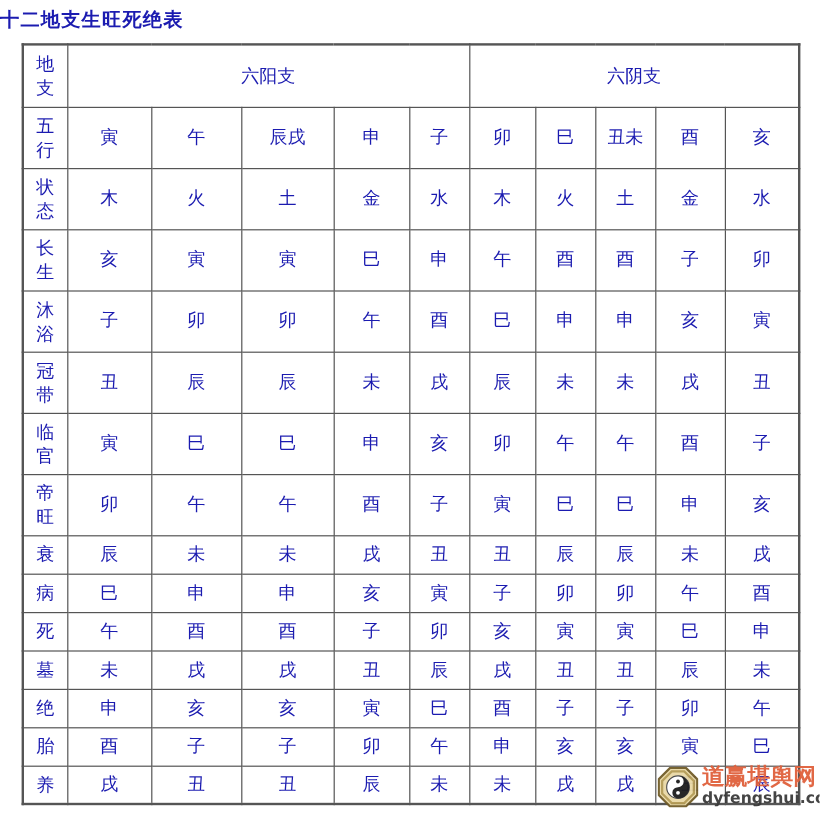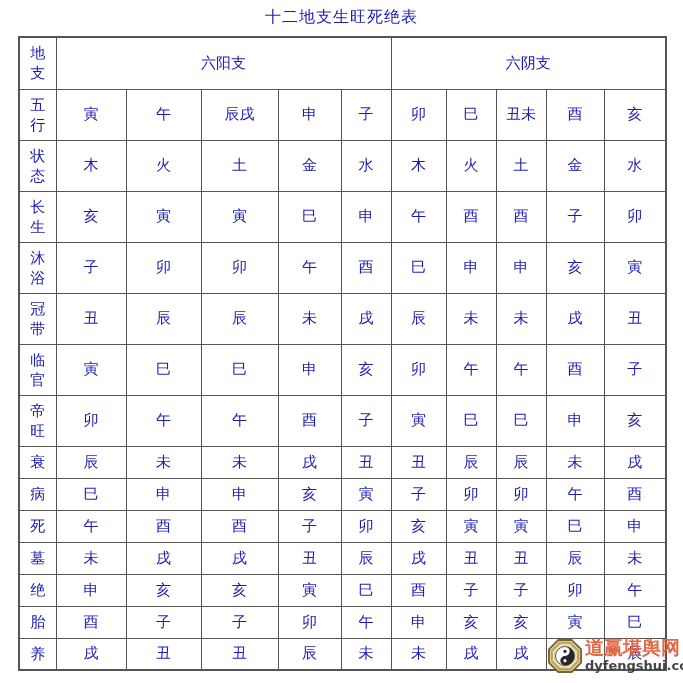--- a/index.html
+++ b/index.html
@@ -7,21 +7,21 @@
     --border:#555555;
     --wm-orange:#e0603c;
     --wm-dark:#3a3a3a;
   }
   *{margin:0;padding:0;box-sizing:border-box;}
   html,body{width:683px;height:683px;background:#ffffff;overflow:hidden;
     font-family:"DejaVu Sans", sans-serif;}
   .page{position:relative;width:683px;height:683px;background:#ffffff;}
   .title{
     position:absolute;top:7px;left:0;width:683px;
-    text-align:center;font-size:16px;font-weight:normal;color:var(--blue);
+    text-align:left;font-size:16px;font-weight:bold;color:var(--blue);
     letter-spacing:1px;
   }
   table.branch{
     position:absolute;left:18px;top:36px;width:647px;
     border-collapse:collapse;table-layout:fixed;
     border:2px solid var(--border);
   }
   table.branch th, table.branch td{
     border:1px solid var(--border);
     text-align:center;vertical-align:middle;

